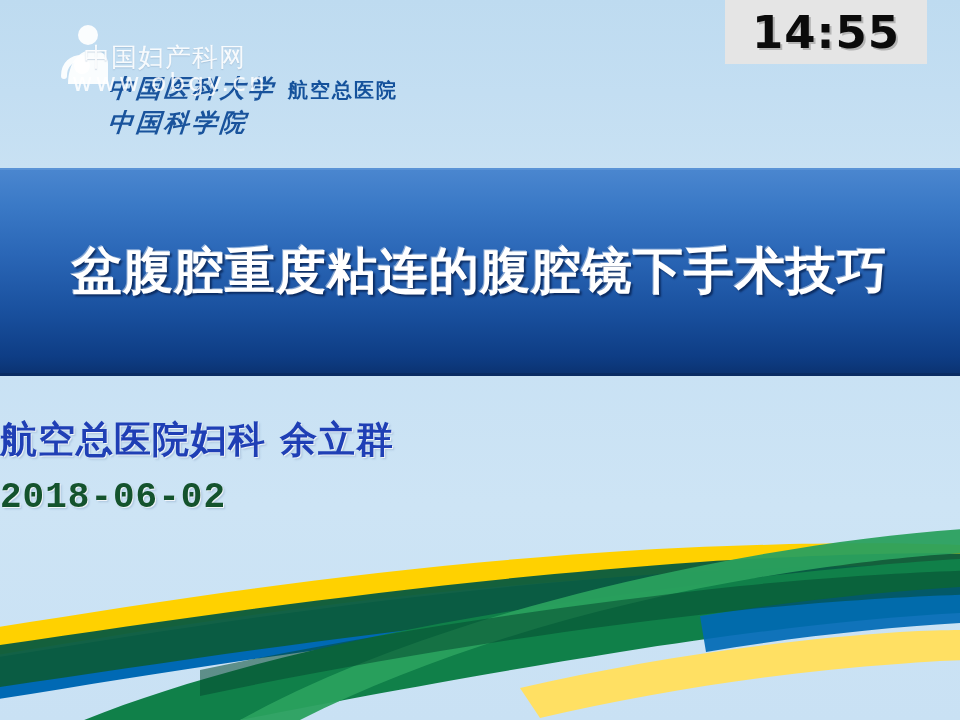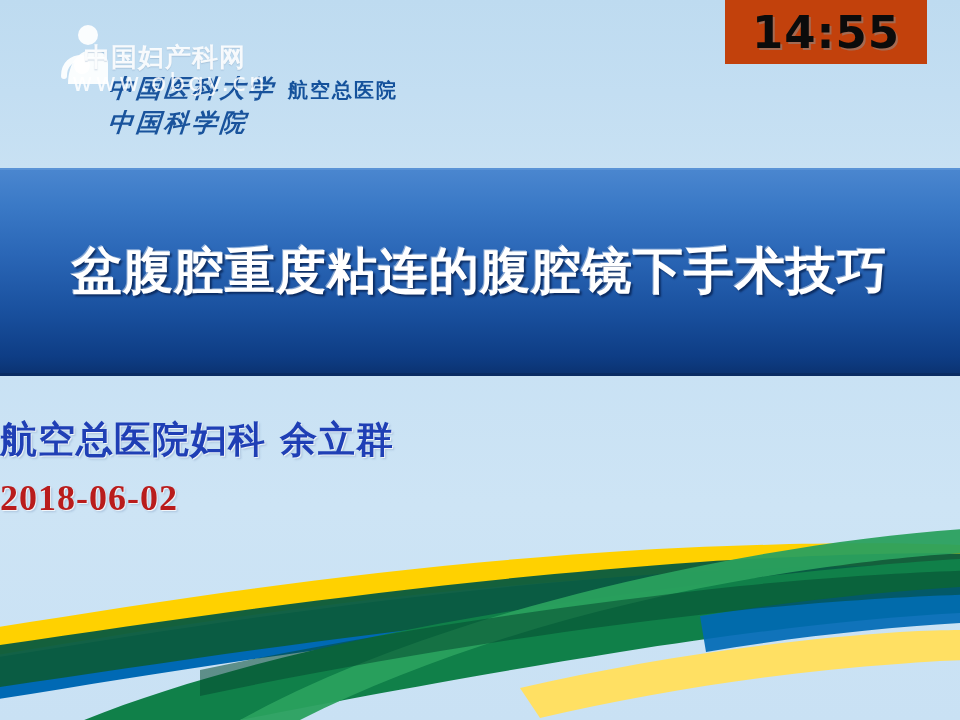--- a/index.html
+++ b/index.html
@@ -95,21 +95,21 @@
     top: 6px;
     width: 54px;
     height: 64px;
   }
   .wm-text-cn {
     position: absolute;
     left: 26px;
     top: 22px;
     font-family: "DejaVu Sans", "Liberation Sans", sans-serif;
     font-size: 26px;
-    font-weight: 700;
+    font-weight: 400;
     color: rgba(255,255,255,0.90);
     letter-spacing: 1px;
     white-space: nowrap;
     text-shadow: 0 1px 1px rgba(120,150,180,0.35);
   }
   .wm-text-url {
     position: absolute;
     left: 14px;
     top: 50px;
     font-family: "DejaVu Sans", "Liberation Sans", sans-serif;
@@ -121,21 +121,21 @@
     text-align: right;
   }
 
   
   .clock-box {
     position: absolute;
     right: 33px;
     top: 0;
     width: 202px;
     height: 64px;
-    background: #c2410c;
+    background: #e5e5e5;
     display: flex;
     align-items: center;
     justify-content: center;
     z-index: 8;
   }
   .clock-text {
     font-family: "DejaVu Sans", "Liberation Sans", sans-serif;
     font-size: 45px;
     font-weight: 700;
     color: #0b0b0b;
@@ -189,24 +189,24 @@
     font-size: 37px;
     font-weight: 700;
     color: #1f3fb5;
     letter-spacing: 1px;
     white-space: nowrap;
     text-shadow: 1px 1px 1px rgba(255,255,255,0.9),
                  2px 2px 2px rgba(120,150,190,0.45);
   }
   .subtitle-date {
     margin-top: 12px;
-    font-family: Liberation Serif, serif;
+    font-family: Liberation Mono, monospace;
     font-size: 36px;
     font-weight: 700;
-    color: #b91c1c;
+    color: #14532d;
     letter-spacing: 1px;
     white-space: nowrap;
     text-shadow: 1px 1px 1px rgba(255,255,255,0.9),
                  2px 2px 2px rgba(120,150,190,0.45);
   }
 
   
   .ribbon {
     position: absolute;
     left: 0;

